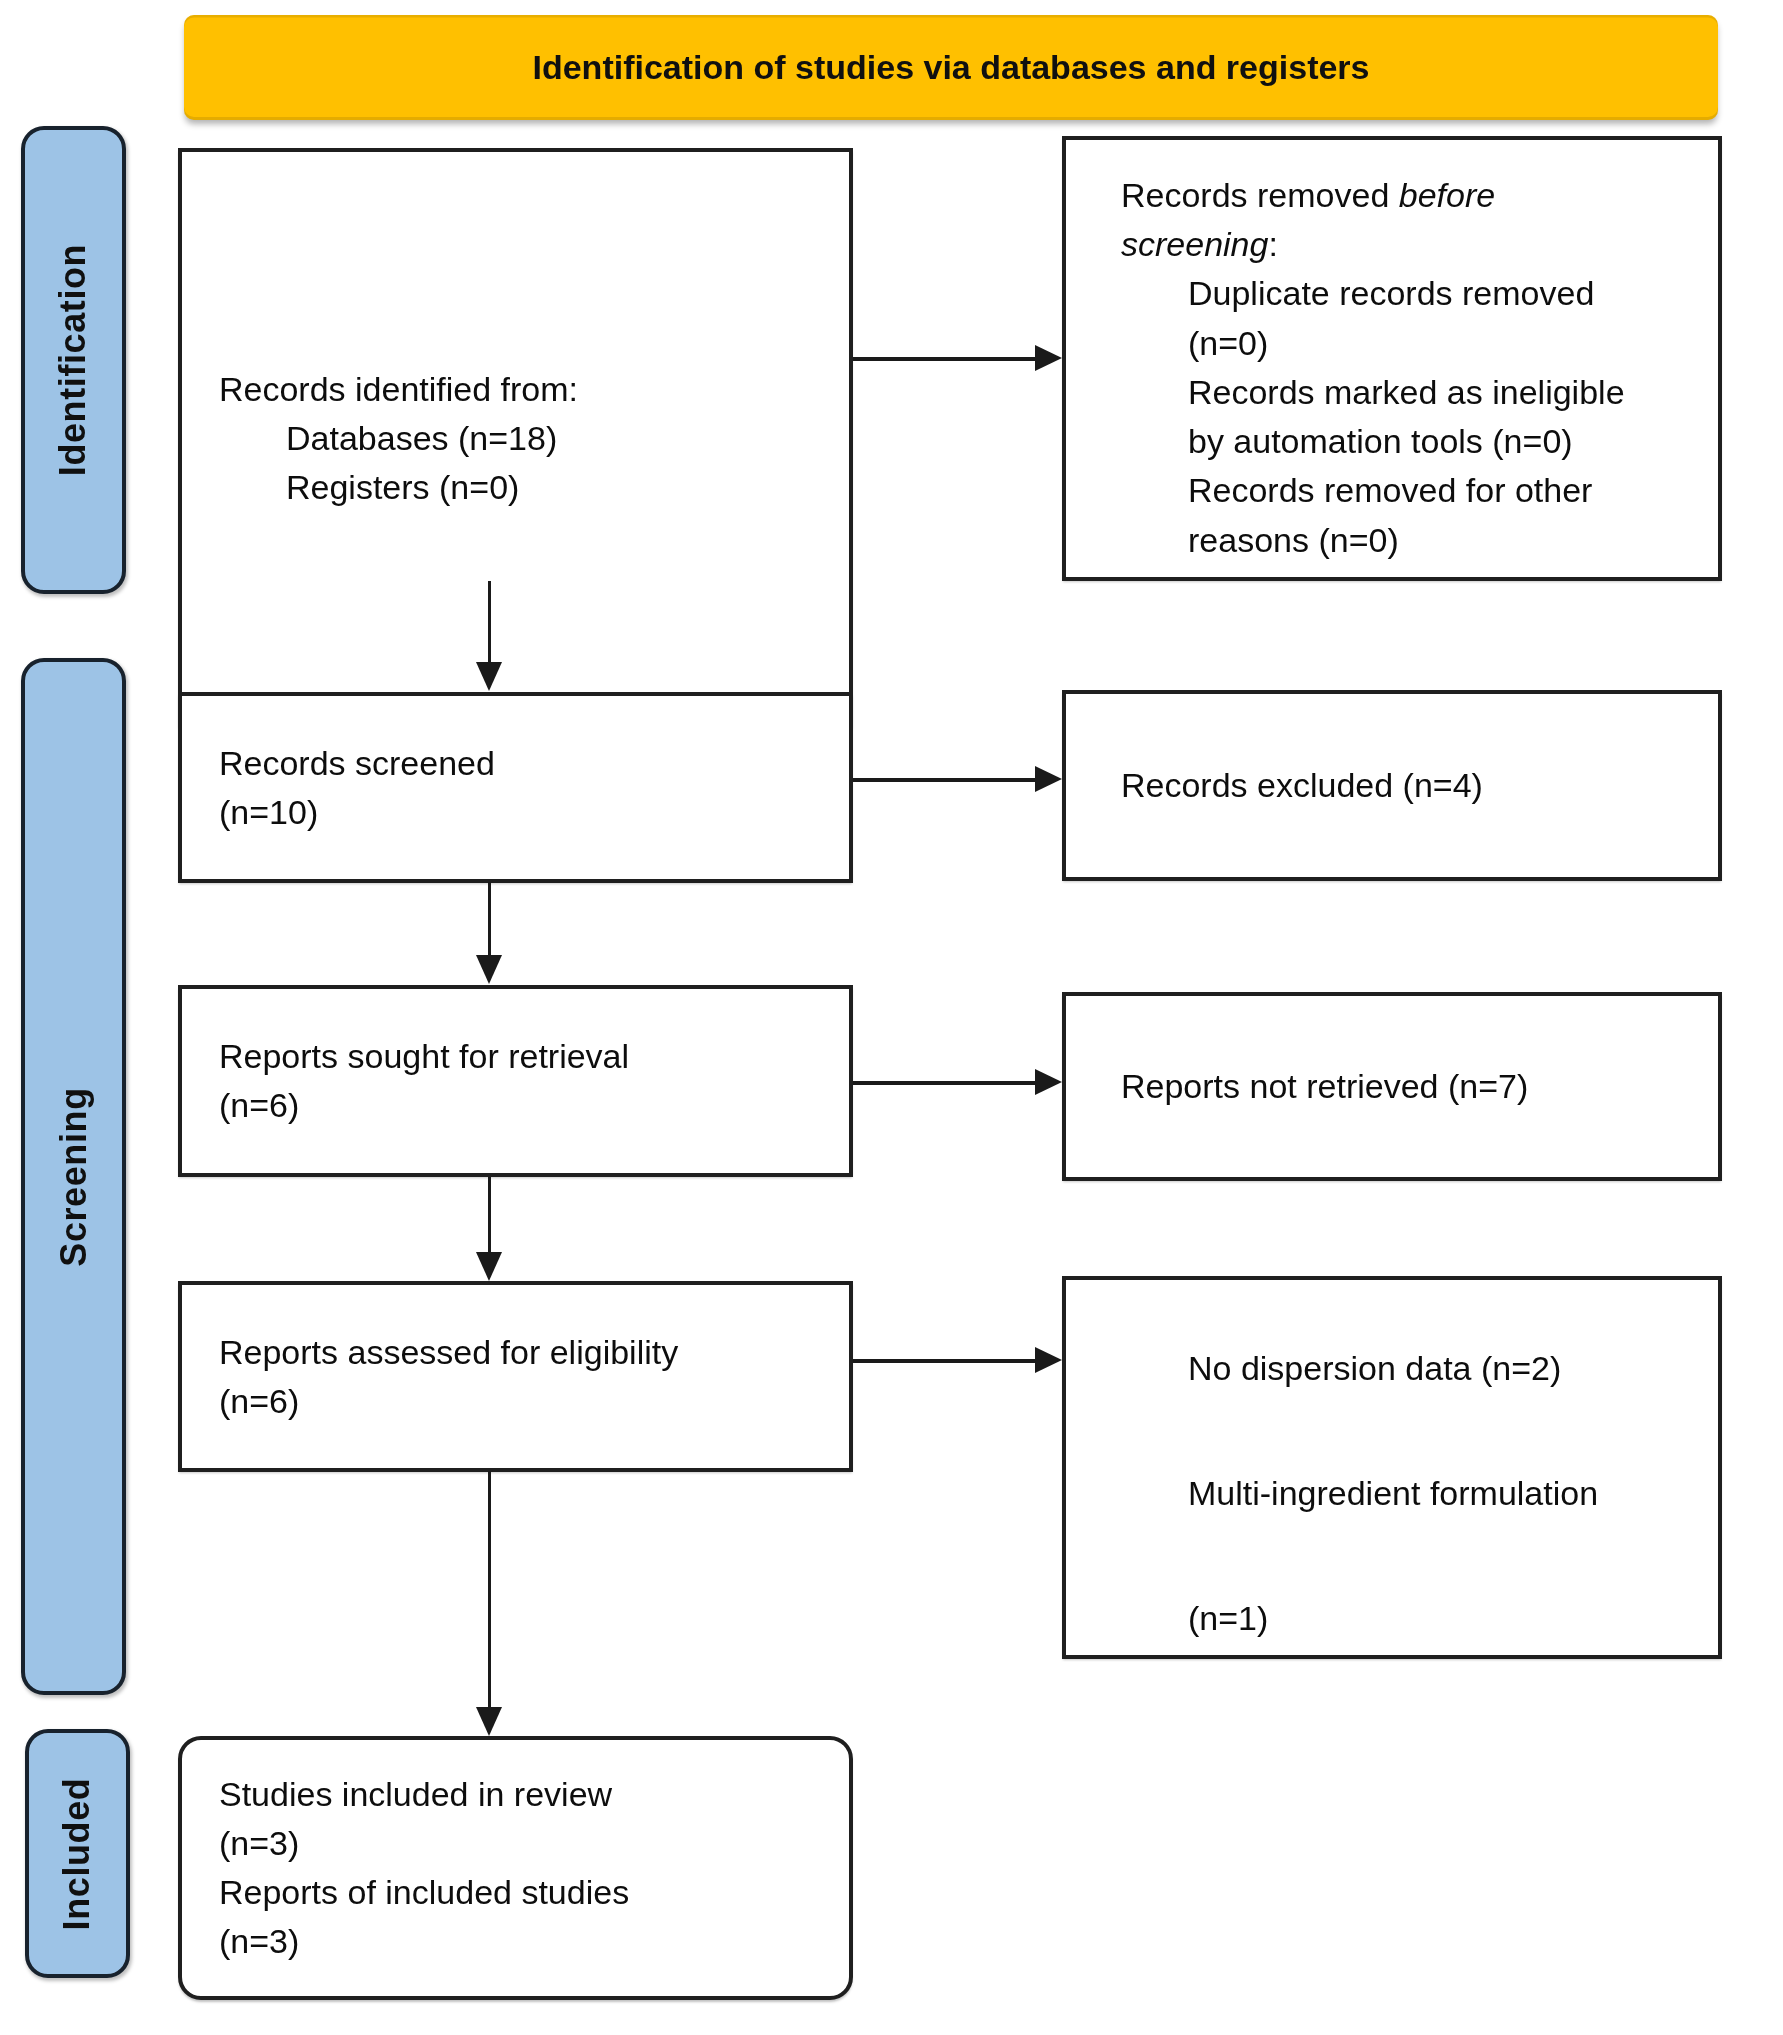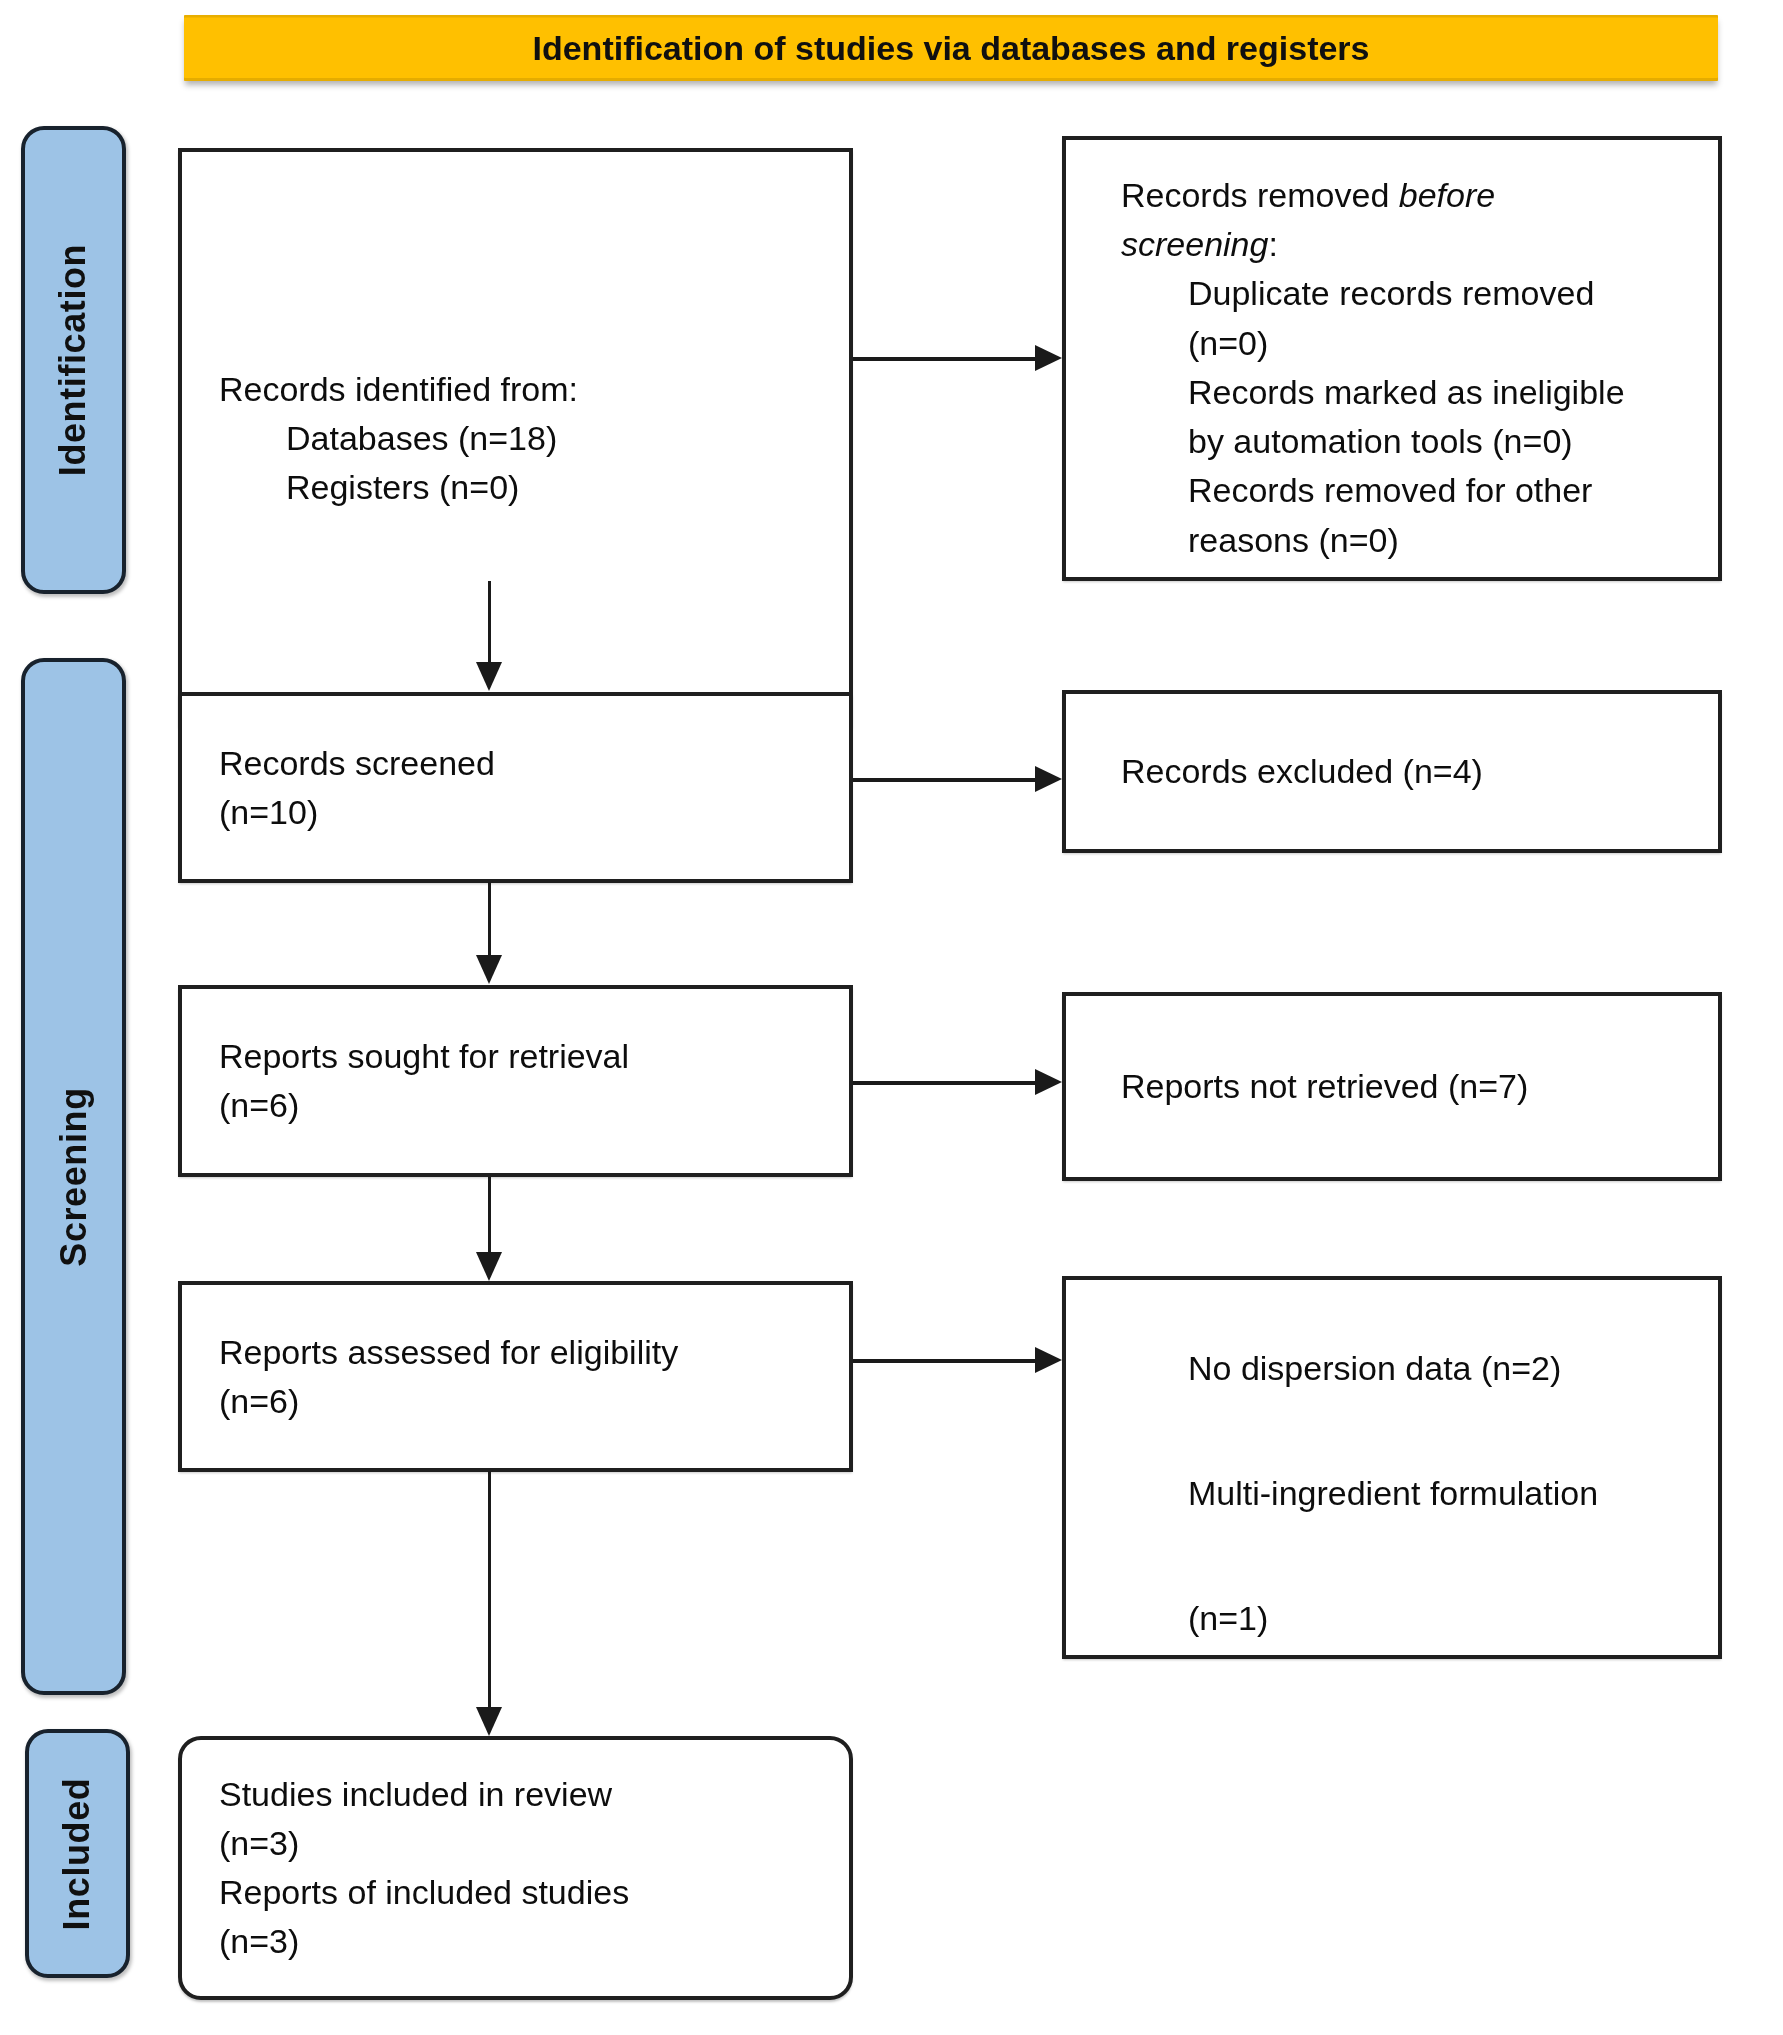--- a/index.html
+++ b/index.html
@@ -5,23 +5,23 @@
   html,body{margin:0;padding:0;background:#ffffff;}
   .canvas{
     position:relative;
     width:1784px;height:2035px;
     background:#ffffff;
     font-family:"Liberation Sans", sans-serif;
     color:#0d0d0d;
     overflow:hidden;
   }
   .banner{
-    position:absolute;left:184px;top:15.3px;width:1534px;height:66px;
+    position:absolute;left:184px;top:15.3px;width:1534px;height:105px;
     background:#FFC000;
-    border-radius:1px;
+    border-radius:10px;
     display:flex;align-items:center;justify-content:center;
     font-weight:bold;font-size:34px;color:#101010;
     box-shadow:0 4.9px 6.1px -1.2px rgba(0,0,0,0.30), inset 0 -3.1px 0 rgba(150,110,0,0.25), inset 0 2.5px 0 rgba(190,140,0,0.35);
   }
   .stage{
     position:absolute;left:21px;width:97px;
     background:#9DC3E6;
     border:4.9px solid #18222d;
     border-radius:23px;
     display:flex;align-items:center;justify-content:center;
@@ -122,21 +122,21 @@
       <div class="line indent-0"><span>Records removed </span><span class="it">before</span></div>
       <div class="line indent-0"><span class="it">screening</span><span>:</span></div>
       <div class="line indent-1"><span>Duplicate records removed</span></div>
       <div class="line indent-1"><span>(n=0)</span></div>
       <div class="line indent-1"><span>Records marked as ineligible</span></div>
       <div class="line indent-1"><span>by automation tools (n=0)</span></div>
       <div class="line indent-1"><span>Records removed for other</span></div>
       <div class="line indent-1"><span>reasons (n=0)</span></div>
     </div>
 
-  <div class="box rcol" style="left:1062px;top:690px;width:660px;height:163px;">
+  <div class="box rcol" style="left:1062px;top:690px;width:660px;height:191px;">
       <div class="line indent-0"><span>Records excluded (n=4)</span></div>
     </div>
 
   <div class="box rcol" style="left:1062px;top:992px;width:660px;height:189px;">
       <div class="line indent-0"><span>Reports not retrieved (n=7)</span></div>
     </div>
 
   <div class="box rcol topalign pt-md" style="left:1062px;top:1276px;width:660px;height:383px;">
       <div class="line indent-1"><span>No dispersion data (n=2)</span></div>
       <div class="line indent-1"><span>Multi-ingredient formulation</span></div>

